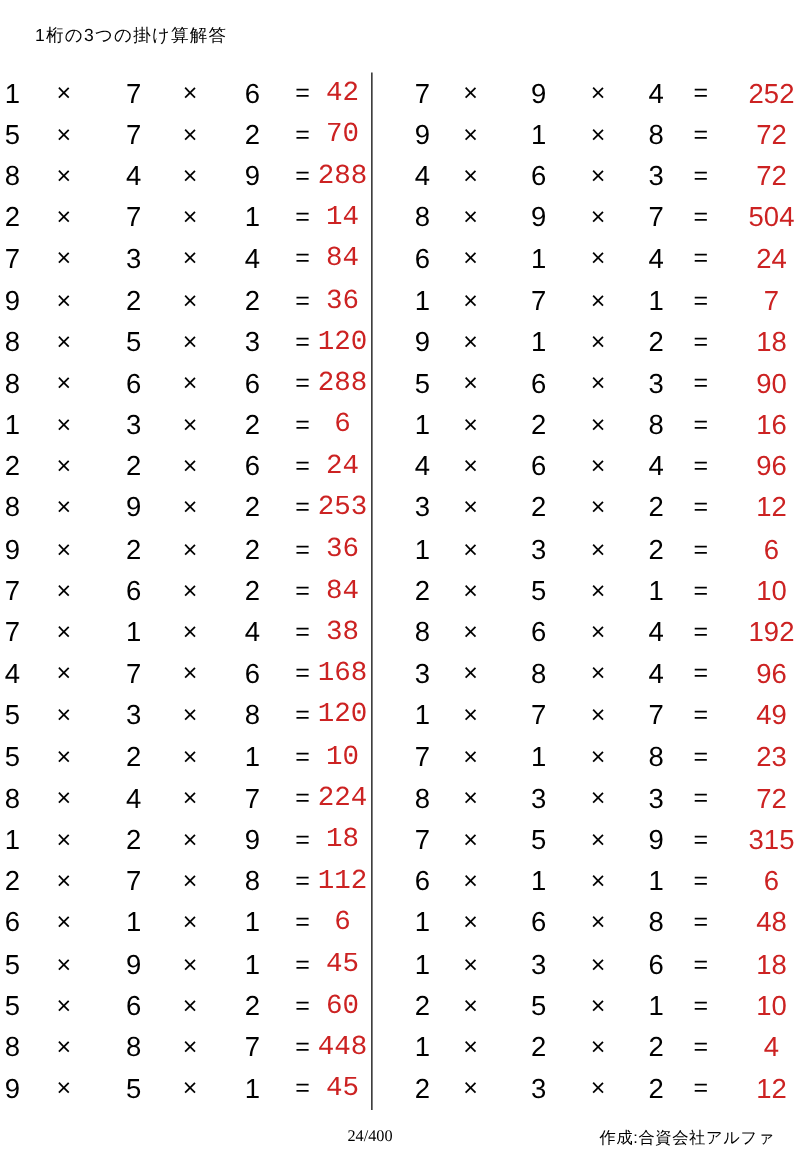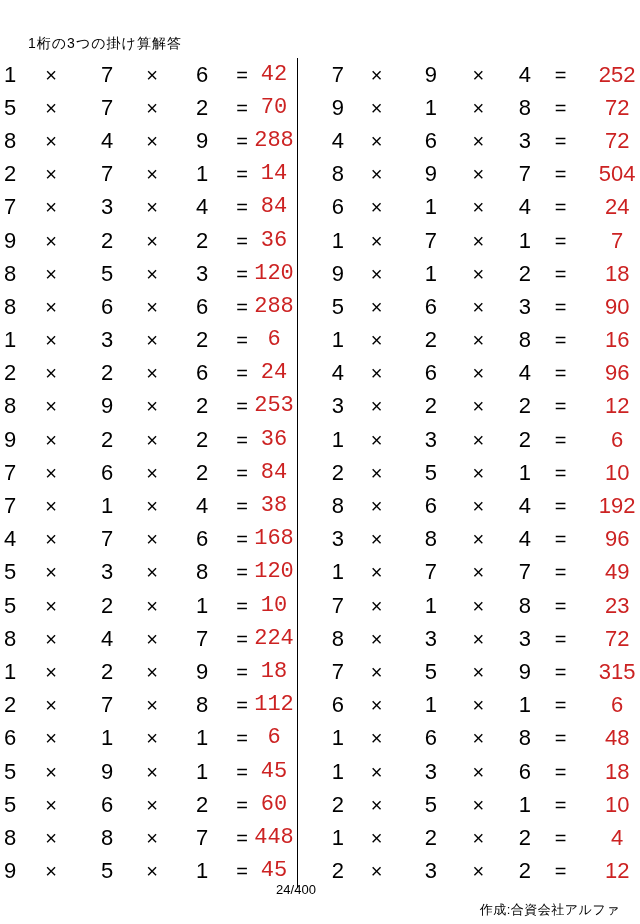--- a/index.html
+++ b/index.html
@@ -12,21 +12,21 @@
     width: 640px;
     height: 924px;
     background: #ffffff;
     font-family: "Liberation Sans", sans-serif;
     color: #000000;
     overflow: hidden;
   }
   .title {
     position: absolute;
     left: 28px;
-    top: 35px;
+    top: 20px;
     font-size: 14px;
     letter-spacing: 1px;
     white-space: nowrap;
   }
   .disclaimer {
     position: absolute;
     left: 368px;
     top: 10px;
     font-size: 10px;
     font-weight: bold;
@@ -71,24 +71,25 @@
   .r .m1  { width: 54px; }
   .r .op2 { width: 56px; }
   .r .m2  { width: 40px; }
   .r .op3 { width: 54px; }
   .r .eq  { width: 18px; }
   .r .ans { width: 46px; margin-left: 25px; }
   .ans { color: var(--answer-color, #cc2222); }
   .footer-page {
     position: absolute;
     left: 146px;
-    top: 882px;
+    top: 901px;
     width: 300px;
     text-align: center;
     font-size: 13px;
+    font-family: Liberation Serif, serif;
   }
   .footer-credit {
     position: absolute;
     right: 20px;
     top: 901px;
     font-size: 13px;
     letter-spacing: 0.5px;
     white-space: nowrap;
   }
 </style>

